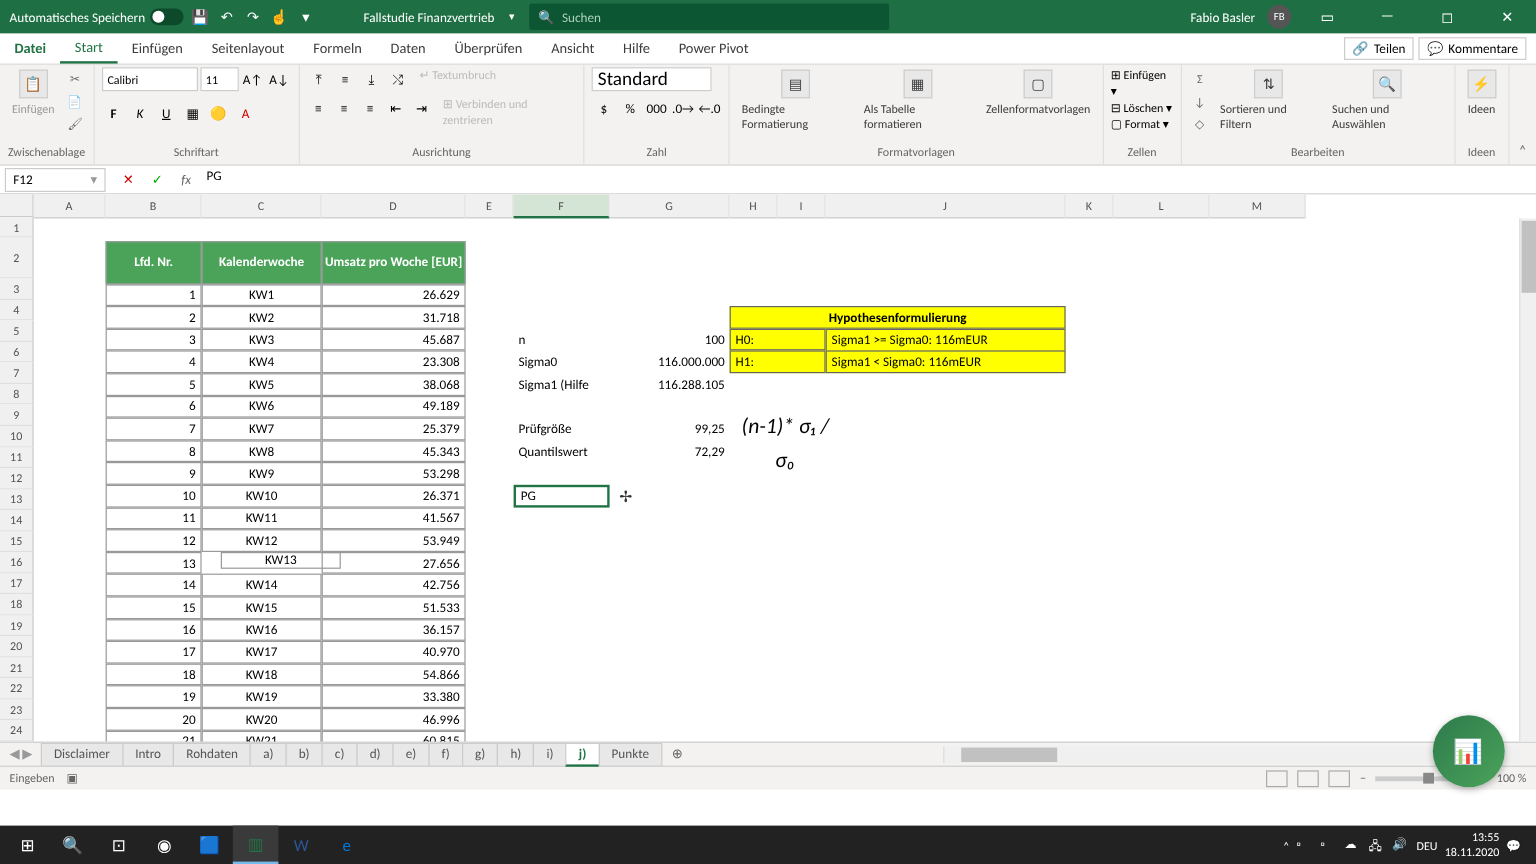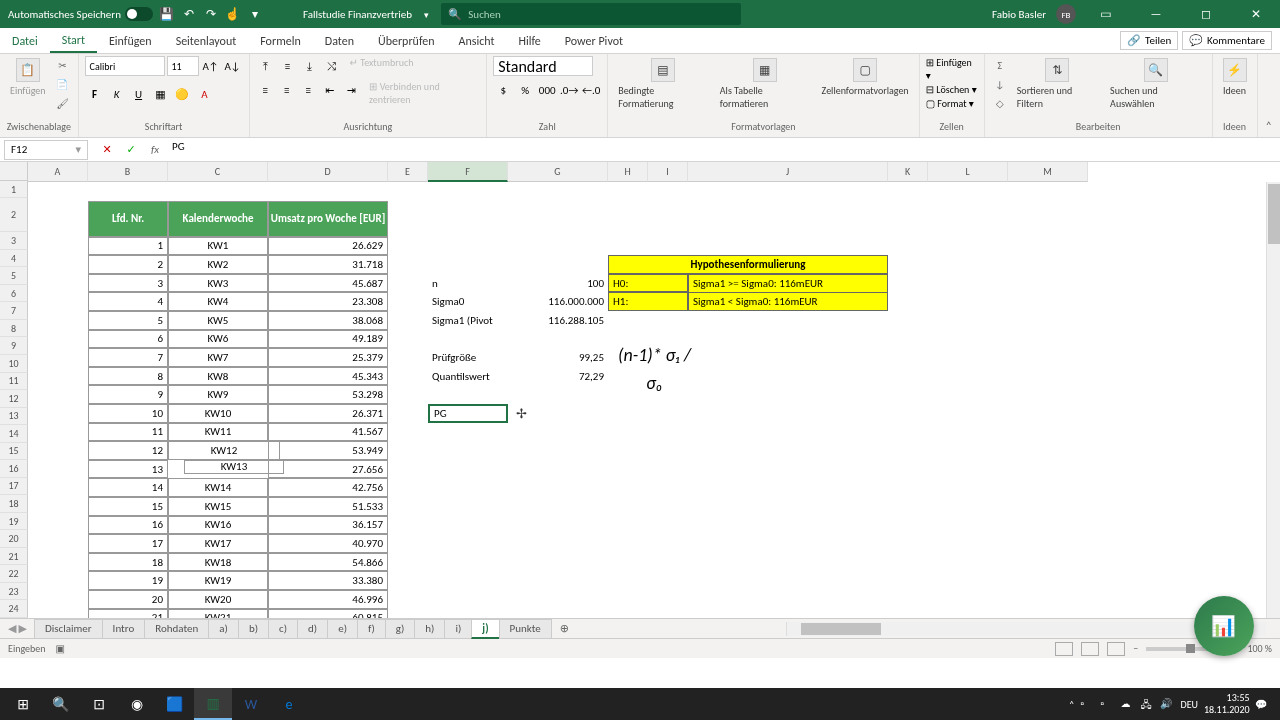--- a/index.html
+++ b/index.html
@@ -14,21 +14,21 @@
 .qat-icon { width: 16px; height: 16px; display: flex; align-items: center; justify-content: center; font-size: 12px; }
 .titlebar-center { margin-left: 40px; display: flex; align-items: center; gap: 12px; }
 .search-box { background: #0d5634; border-radius: 2px; width: 300px; height: 22px; display: flex; align-items: center; padding: 0 8px; gap: 6px; color: #a8d0b8; font-size: 11px; }
 .titlebar-right { margin-left: auto; display: flex; align-items: center; gap: 10px; padding-right: 4px; justify-content: center; }
 .user-badge { background: #555; width: 20px; height: 20px; border-radius: 50%; display: flex; align-items: center; justify-content: center; font-size: 9px; }
 .win-btn { width: 40px; height: 28px; display: flex; align-items: center; justify-content: center; font-size: 12px; }
 
 
 .ribbon-tabs { height: 26px; background: #fff; display: flex; align-items: center; border-bottom: 1px solid #d4d4d4; font-size: 12px; }
 .ribbon-tab { padding: 0 12px; height: 100%; display: flex; align-items: center; color: #3c3c3c; cursor: pointer; }
-.ribbon-tab.file { color: #217346; }
+.ribbon-tab.file { color: #217346; font-weight: bold; }
 .ribbon-tab.active { border-bottom: 2px solid #217346; color: #217346; }
 .ribbon-right { margin-left: auto; display: flex; gap: 4px; padding-right: 8px; }
 .share-btn { display: flex; align-items: center; gap: 4px; font-size: 11px; padding: 2px 6px; border: 1px solid #ccc; background: #fff; }
 
 
 .ribbon { height: 84px; background: #f3f2f1; display: flex; border-bottom: 1px solid #d4d4d4; }
 .ribbon-group { display: flex; flex-direction: column; justify-content: space-between; padding: 2px 6px; border-right: 1px solid #e1dfdd; }
 .ribbon-group-content { display: flex; gap: 4px; align-items: flex-start; flex: 1; }
 .ribbon-group-label { font-size: 10px; color: #666; text-align: center; padding-bottom: 2px; }
 .big-btn { display: flex; flex-direction: column; align-items: center; gap: 2px; padding: 2px 4px; font-size: 10px; color: #999; }
@@ -373,21 +373,21 @@
         <div class="cell border num" style="left: 60px; top: 203.4px; width: 80px; height: 18.6px;">9</div>
         <div class="cell border" style="left: 140px; top: 203.4px; width: 100px; height: 18.6px; justify-content: center;">KW9</div>
         <div class="cell border num" style="left: 240px; top: 203.4px; width: 120px; height: 18.6px;">53.298</div>
         <div class="cell border num" style="left: 60px; top: 222px; width: 80px; height: 18.6px;">10</div>
         <div class="cell border" style="left: 140px; top: 222px; width: 100px; height: 18.6px; justify-content: center;">KW10</div>
         <div class="cell border num" style="left: 240px; top: 222px; width: 120px; height: 18.6px;">26.371</div>
         <div class="cell border num" style="left: 60px; top: 240.6px; width: 80px; height: 18.6px;">11</div>
         <div class="cell border" style="left: 140px; top: 240.6px; width: 100px; height: 18.6px; justify-content: center;">KW11</div>
         <div class="cell border num" style="left: 240px; top: 240.6px; width: 120px; height: 18.6px;">41.567</div>
         <div class="cell border num" style="left: 60px; top: 259.2px; width: 80px; height: 18.6px;">12</div>
-        <div class="cell border" style="left: 140px; top: 259.2px; width: 112px; height: 18.6px; justify-content: center;">KW12</div>
+        <div class="cell border" style="left: 140px; top: 259.2px; width: 100px; height: 18.6px; justify-content: center;">KW12</div>
         <div class="cell border num" style="left: 240px; top: 259.2px; width: 120px; height: 18.6px;">53.949</div>
         <div class="cell border num" style="left: 60px; top: 277.8px; width: 80px; height: 18.6px;">13</div>
         <div class="cell border" style="left: 156px; top: 277.8px; width: 100px; height: 14px; justify-content: center;">KW13</div>
         <div class="cell border num" style="left: 240px; top: 277.8px; width: 120px; height: 18.6px;">27.656</div>
         <div class="cell border num" style="left: 60px; top: 296.4px; width: 80px; height: 18.6px;">14</div>
         <div class="cell border" style="left: 140px; top: 296.4px; width: 100px; height: 18.6px; justify-content: center;">KW14</div>
         <div class="cell border num" style="left: 240px; top: 296.4px; width: 120px; height: 18.6px;">42.756</div>
         <div class="cell border num" style="left: 60px; top: 315px; width: 80px; height: 18.6px;">15</div>
         <div class="cell border" style="left: 140px; top: 315px; width: 100px; height: 18.6px; justify-content: center;">KW15</div>
         <div class="cell border num" style="left: 240px; top: 315px; width: 120px; height: 18.6px;">51.533</div>
@@ -406,21 +406,21 @@
         <div class="cell border num" style="left: 60px; top: 408px; width: 80px; height: 18.6px;">20</div>
         <div class="cell border" style="left: 140px; top: 408px; width: 100px; height: 18.6px; justify-content: center;">KW20</div>
         <div class="cell border num" style="left: 240px; top: 408px; width: 120px; height: 18.6px;">46.996</div>
         <div class="cell border num" style="left: 60px; top: 426.6px; width: 80px; height: 18.6px;">21</div>
         <div class="cell border" style="left: 140px; top: 426.6px; width: 100px; height: 18.6px; justify-content: center;">KW21</div>
         <div class="cell border num" style="left: 240px; top: 426.6px; width: 120px; height: 18.6px;">60.815</div>
         <div class="cell " style="left: 400px; top: 91.8px; width: 80px; height: 18.6px;">n</div>
         <div class="cell num" style="left: 480px; top: 91.8px; width: 100px; height: 18.6px;">100</div>
         <div class="cell " style="left: 400px; top: 110.4px; width: 80px; height: 18.6px;">Sigma0</div>
         <div class="cell num" style="left: 480px; top: 110.4px; width: 100px; height: 18.6px;">116.000.000</div>
-        <div class="cell " style="left: 400px; top: 129px; width: 80px; height: 18.6px;">Sigma1 (Pivot</div>
+        <div class="cell " style="left: 400px; top: 129px; width: 80px; height: 18.6px;">Sigma1 (Hilfe</div>
         <div class="cell num" style="left: 480px; top: 129px; width: 100px; height: 18.6px;">116.288.105</div>
         <div class="cell " style="left: 400px; top: 166.2px; width: 80px; height: 18.6px;">Prüfgröße</div>
         <div class="cell num" style="left: 480px; top: 166.2px; width: 100px; height: 18.6px;">99,25</div>
         <div class="cell " style="left: 400px; top: 184.8px; width: 80px; height: 18.6px;">Quantilswert</div>
         <div class="cell num" style="left: 480px; top: 184.8px; width: 100px; height: 18.6px;">72,29</div>
         <div class="active-cell" style="left: 400px; top: 222px; width: 80px; height: 18.6px;">PG</div>
         <div class="cursor-cross" style="left: 488px; top: 224px;">✢</div>
         <div class="cell yellow-c" style="left: 580px; top: 73.2px; width: 280px; height: 18.6px;">Hypothesenformulierung</div>
         <div class="cell yellow" style="left: 580px; top: 91.8px; width: 80px; height: 18.6px;">H0:</div>
         <div class="cell yellow" style="left: 660px; top: 91.8px; width: 200px; height: 20px;">Sigma1 &gt;= Sigma0: 116mEUR</div>

